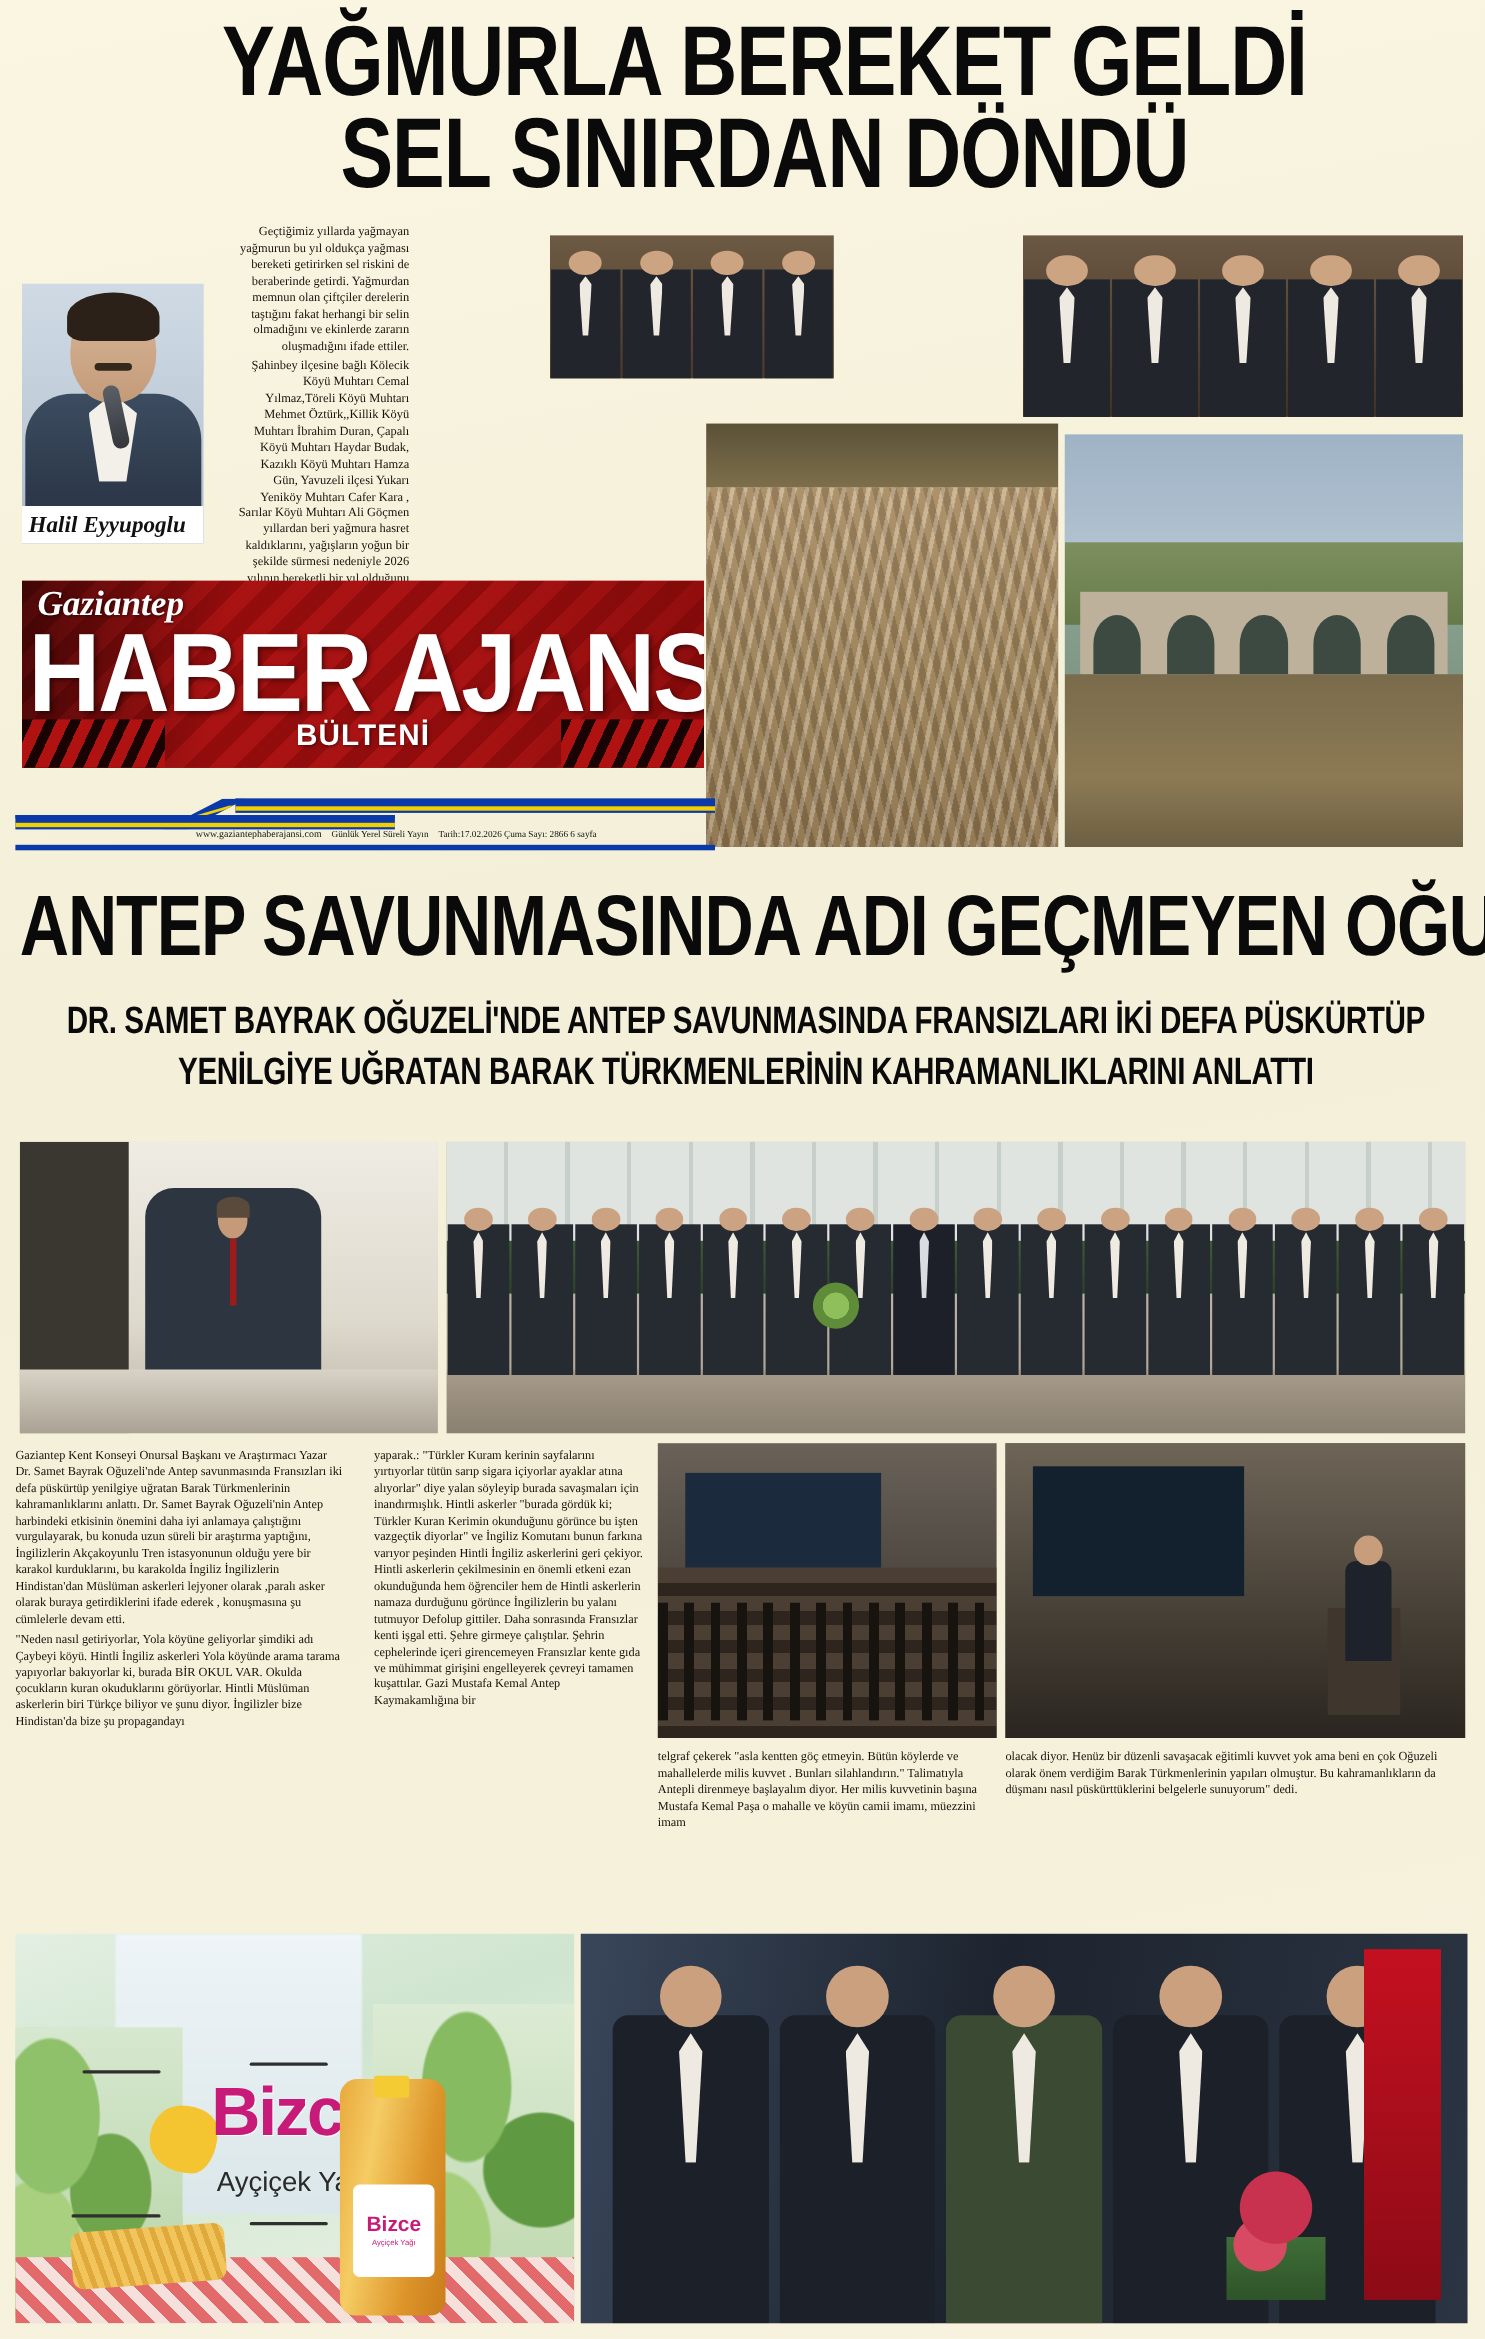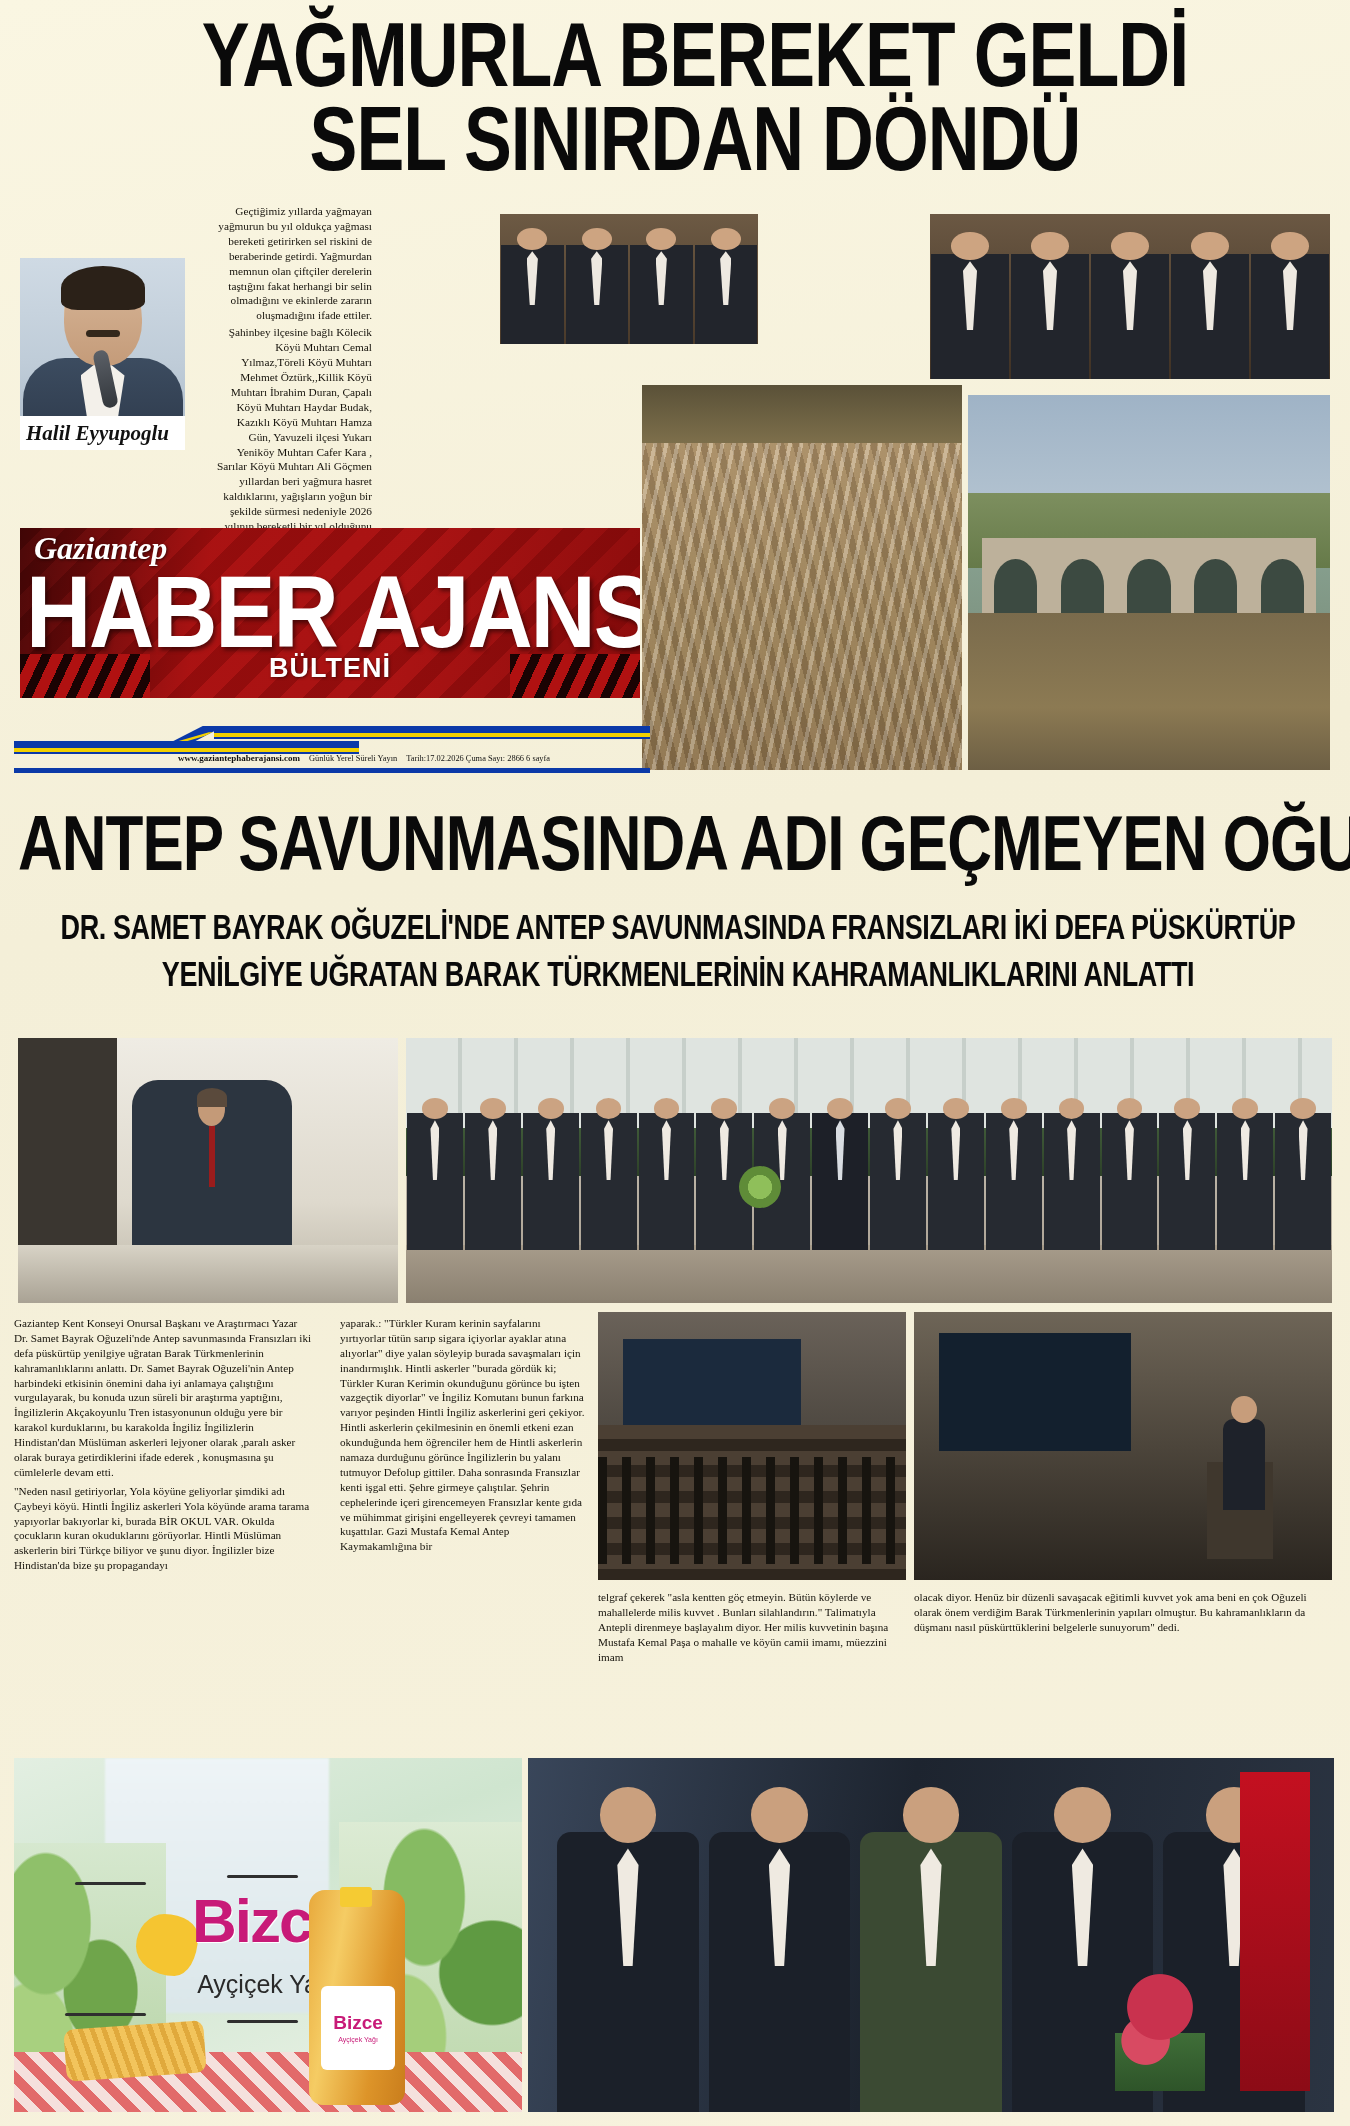--- a/index.html
+++ b/index.html
@@ -57,21 +57,21 @@
     color: #16130c;
     font-family: "Liberation Serif", serif;
     text-align: right;
   }
   .art1-text p { margin-bottom: 2px; }
 
   
   .portrait-wrap {
     position: absolute;
     left: 20px; top: 258px;
-    width: 165px; height: 192px;
+    width: 165px; height: 236px;
     overflow: hidden;
     background: #c9d4de;
   }
   .portrait-bg {
     position: absolute; inset: 0;
     background:
       radial-gradient(circle at 50% 28%, #d8c0a4 0 38px, transparent 39px),
       linear-gradient(180deg,#cfdae4 0%,#bfccd8 55%,#aab9c8 100%);
   }
   .p-head {
@@ -211,21 +211,21 @@
   .info-strip {
     position: absolute;
     left: 178px; top: 750px;
     width: 472px; height: 16px;
     display: flex; align-items: center; gap: 9px;
     font-family: "Liberation Serif", serif;
     font-size: 8.4px;
     color: #111;
     white-space: nowrap;
   }
-  .info-strip .site { font-weight: bold; font-size: 9px; }
+  .info-strip .site { font-weight: normal; font-size: 9px; }
   .rule-bottom-line {
     position: absolute;
     left: 14px; top: 768px;
     width: 636px; height: 5px;
     background: #0b39a8;
   }
 
   
   .ph { position: absolute; overflow: hidden; }
 

